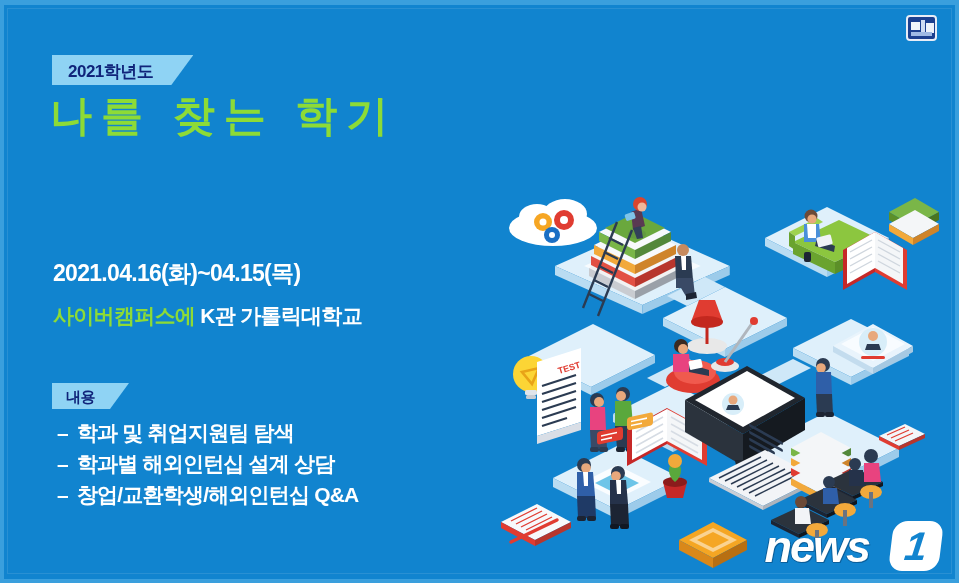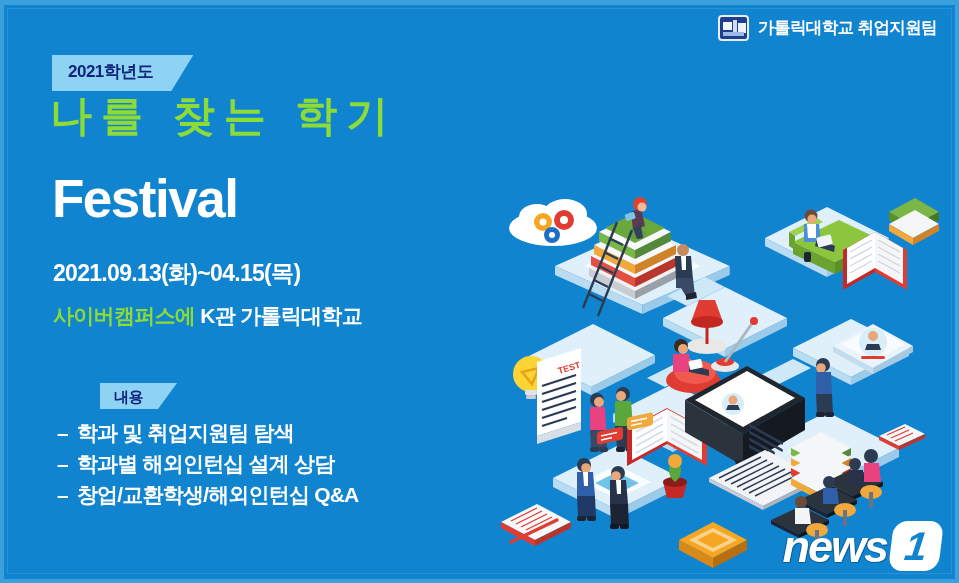--- a/index.html
+++ b/index.html
@@ -89,38 +89,37 @@
     background: #8fd3f4;
     color: #10247a;
     font-weight: bold;
     line-height: 1;
     box-sizing: border-box;
   }
   #year-badge {
     position: absolute;
     left: 52px;
     top: 55px;
-    height: 36px;
+    height: 30px;
     padding: 8px 40px 16px 16px;
     font-size: 17px;
     letter-spacing: -0.5px;
     clip-path: polygon(0 0, 100% 0, calc(100% - 22px) 100%, 0 100%);
     z-index: 20;
   }
   #content-badge {
     position: absolute;
     left: 52px;
     top: 383px;
     height: 26px;
     padding: 6px 34px 6px 14px;
     font-size: 15px;
     letter-spacing: -0.5px;
     clip-path: polygon(0 0, 100% 0, calc(100% - 19px) 100%, 0 100%);
     z-index: 20;
-    margin-left: 48px;
   }
 
   
   #headline-ko {
     position: absolute;
     left: 50px;
     top: 95px;
     color: #8ddb36;
     font-size: 42px;
     font-weight: bold;
@@ -210,21 +209,21 @@
   }
   #illustration svg { display: block; width: 100%; height: 100%; }
 
   
   #news1-watermark {
     position: absolute;
     right: 18px;
     bottom: 12px;
     display: flex;
     align-items: center;
-    gap: 4px;
+    gap: 22px;
     z-index: 35;
   }
   #news1-watermark .wm-text {
     color: #ffffff;
     font-size: 45px;
     font-weight: bold;
     font-style: italic;
     letter-spacing: -2px;
     line-height: 1;
     text-shadow: 1px 1px 0 #0b5f9b, -1px 0 0 #0b5f9b, 0 1px 0 #0b5f9b;
@@ -251,28 +250,26 @@
 
 <div id="poster">
 
   <div id="org-logo">
     <span class="mark">
       <span class="m1"></span>
         <span class="m2"></span>
         <span class="m3"></span>
         <span class="m4"></span>
     </span>
-    <span class="org-name">가톨릭대학교 취업지원팀</span>
   </div>
 
   <div id="year-badge" class="tag-badge">2021학년도</div>
   <div id="headline-ko">나를 찾는 학기</div>
-  <div id="headline-en">Festival</div>
-
-  <div id="event-date">2021.09.13(화)~04.15(목)</div>
+
+  <div id="event-date">2021.04.16(화)~04.15(목)</div>
   <div id="event-venue">
     <span class="venue-org">사이버캠퍼스에</span>
     <span class="venue-room">K관 가톨릭대학교</span>
   </div>
 
   <div id="content-badge" class="tag-badge">내용</div>
   <ul id="content-list">
     <li>
       <span class="dash">–</span>
       <span>학과 및 취업지원팀 탐색</span>

